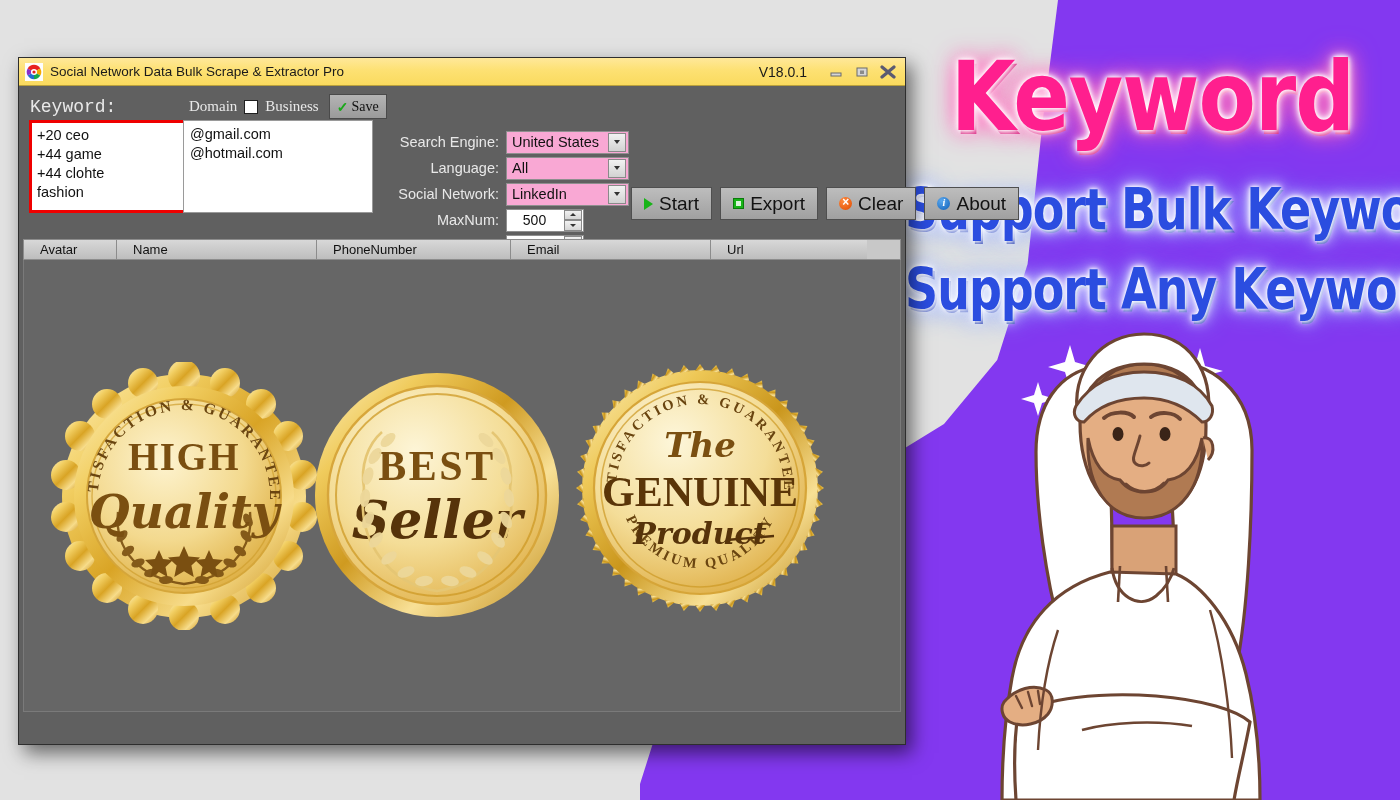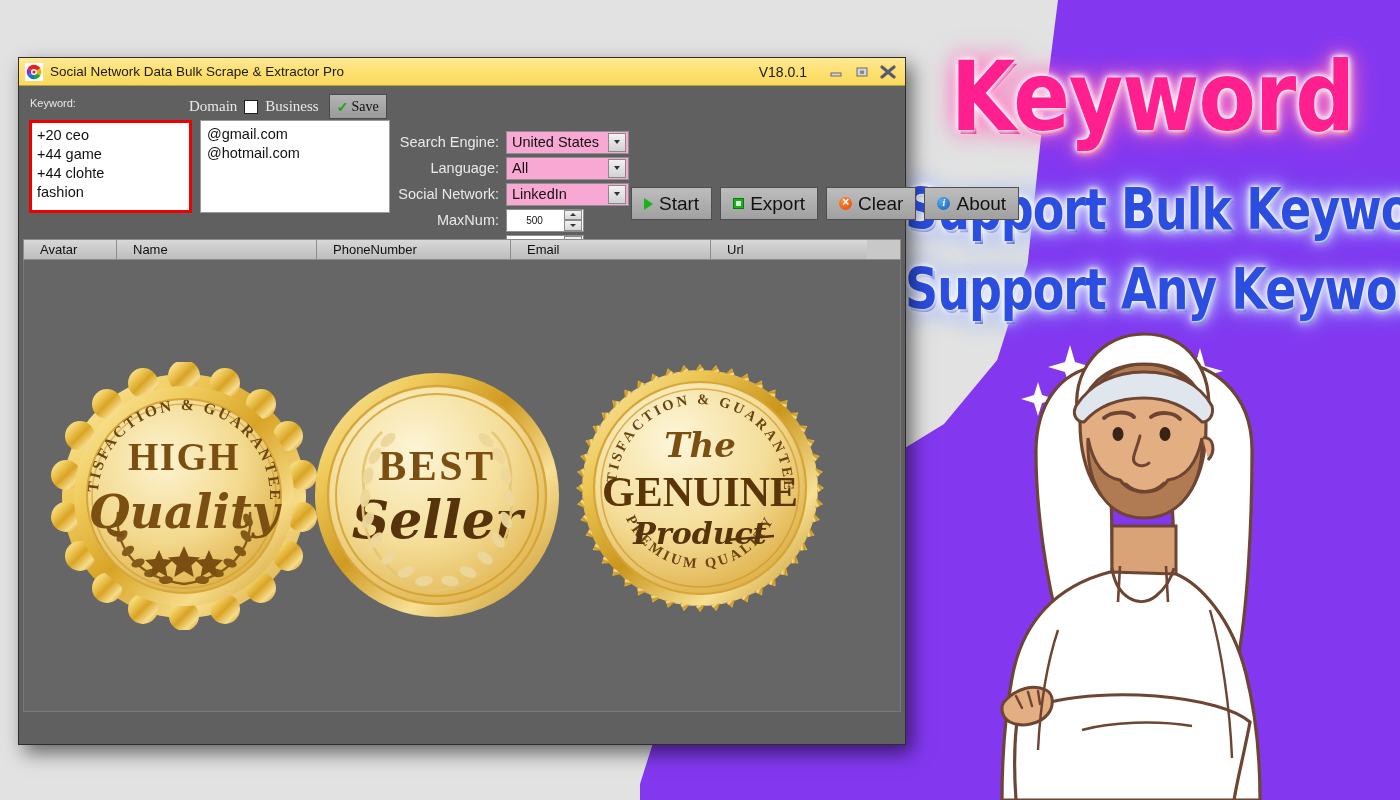--- a/index.html
+++ b/index.html
@@ -125,22 +125,22 @@
 
   
   .toolzone {
     position: relative;
     height: 152px;
     background: #606060;
   }
 
   .lbl {
     color: #e8e8e8;
-    font-size: 11px;
-    font-family: Liberation Sans, sans-serif;
+    font-size: 18px;
+    font-family: Liberation Mono, monospace;
     white-space: nowrap;
   }
 
   .kw-label { position: absolute; left: 11px; top: 11px; }
 
   .domain-row {
     position: absolute;
     left: 170px; top: 8px;
     display: flex; align-items: center; gap: 7px;
   }
@@ -175,21 +175,21 @@
   .kw-box div {
     font-size: 14.5px;
     color: #111;
     line-height: 19px;
     font-family: "Liberation Sans", sans-serif;
     white-space: nowrap;
   }
 
   .dom-box {
     position: absolute;
-    left: 181px; top: 34px;
+    left: 164px; top: 34px;
     width: 190px; height: 93px;
     background: #fff;
     border: 1px solid #9a9a9a;
     padding: 4px 6px;
     overflow: hidden;
   }
   .dom-box div {
     font-size: 14.5px;
     color: #111;
     line-height: 19px;
@@ -248,21 +248,21 @@
   }
   .spin {
     width: 78px; height: 23px;
     background: #fff;
     border: 1px solid #8f8f8f;
     display: flex; align-items: center;
   }
   .spin .val {
     flex: 1 1 auto;
     text-align: center;
-    font-size: 10px;
+    font-size: 14px;
     color: #111;
     padding-right: 2px;
   }
   .spin .btns {
     width: 18px; height: 21px;
     display: flex; flex-direction: column;
     margin-right: 1px;
     flex: 0 0 auto;
   }
   .spin .btns span {

